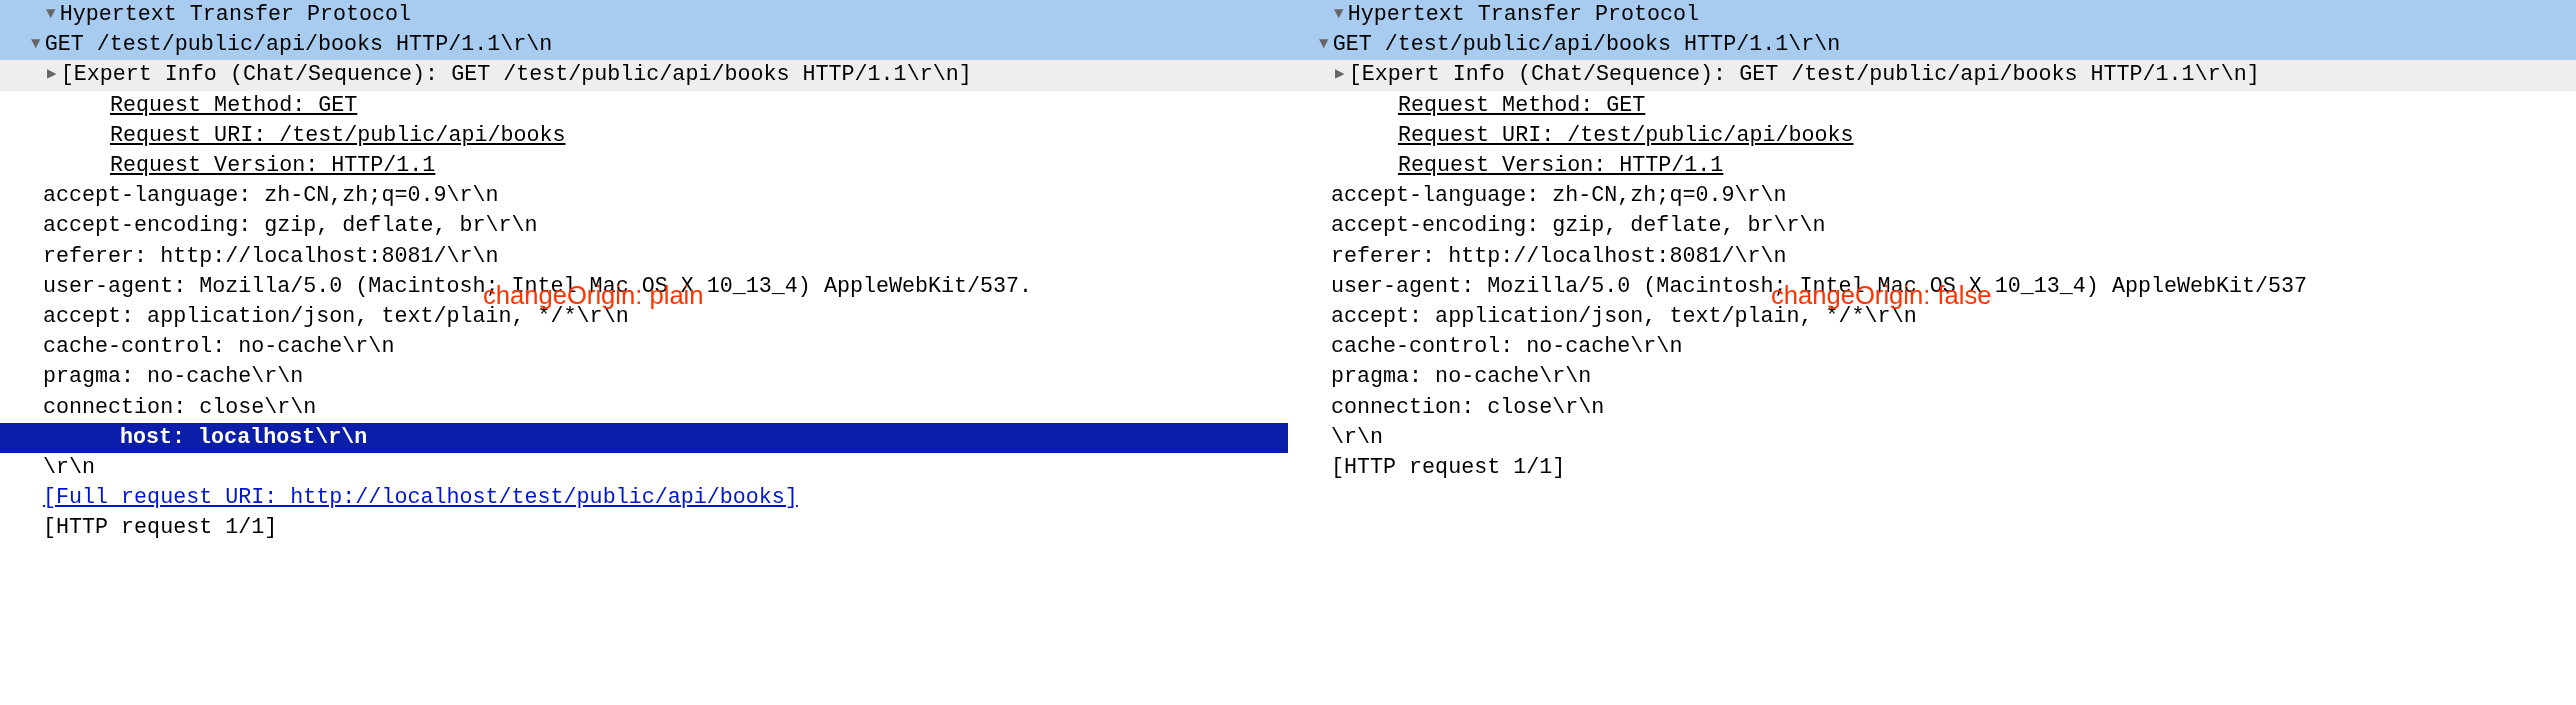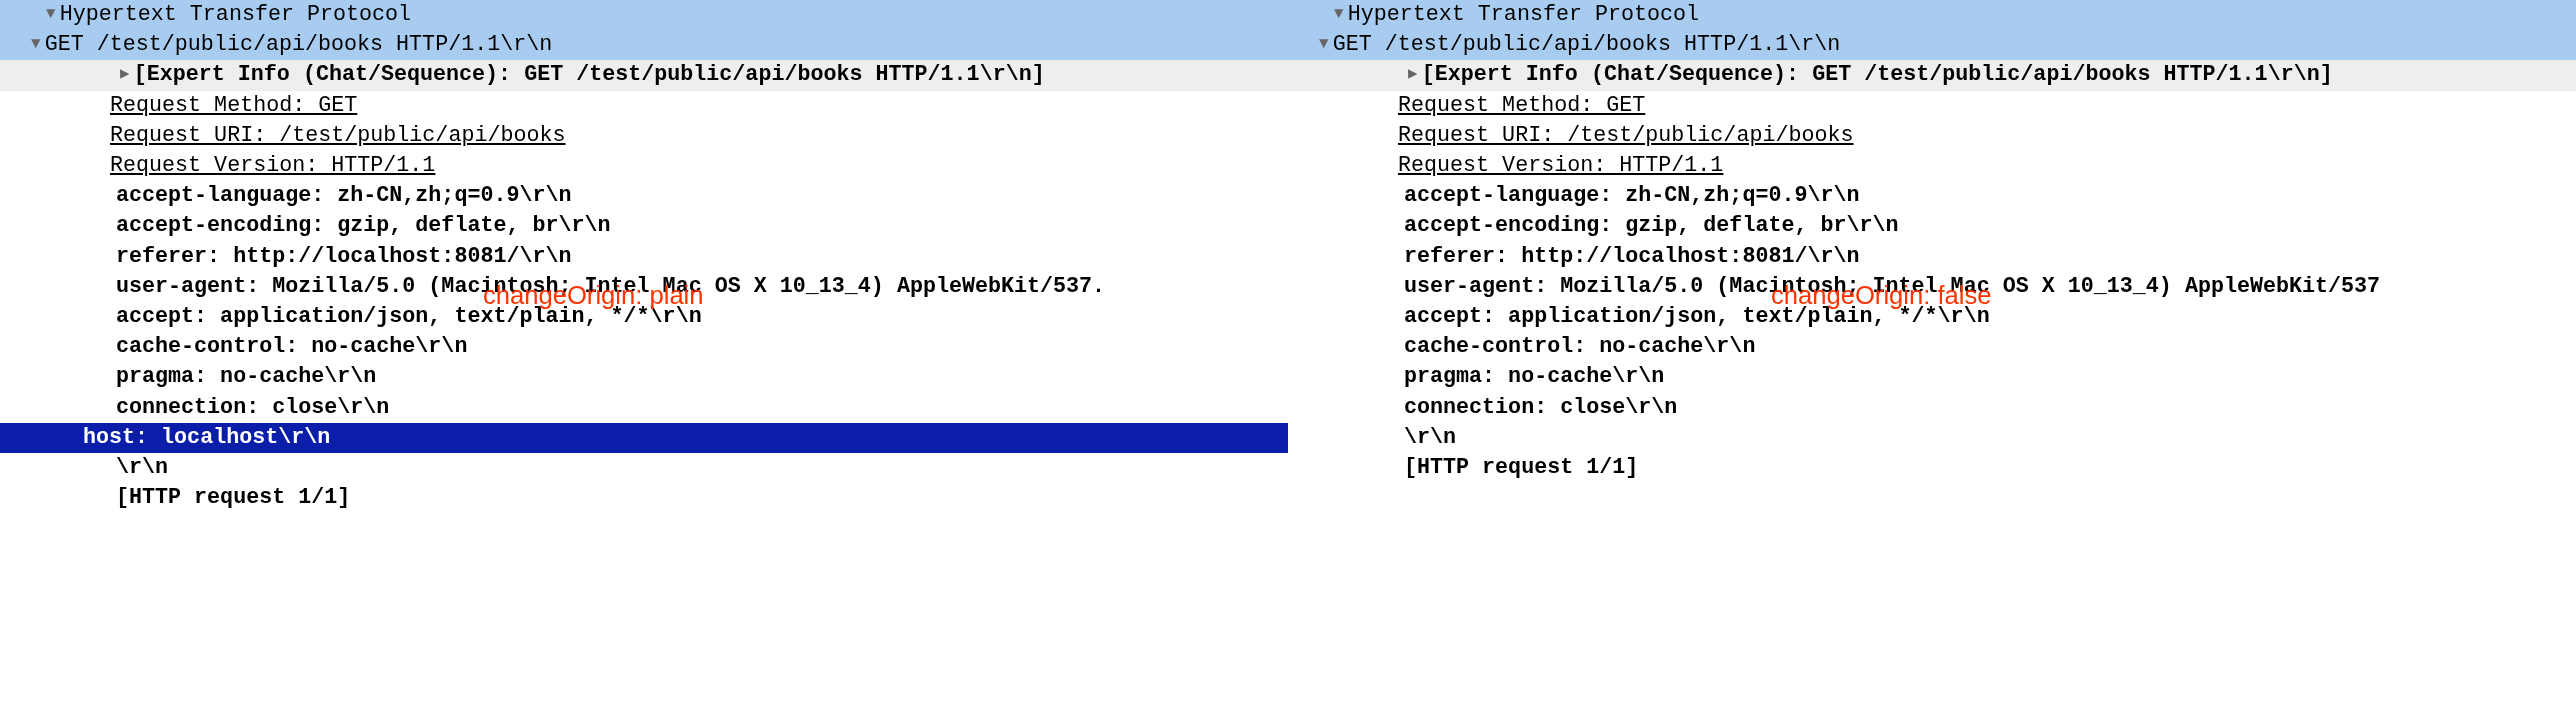--- a/index.html
+++ b/index.html
@@ -28,21 +28,21 @@
       width: 17.7px;
       text-align: center;
       color: #666;
       font-size: 15.8px;
       vertical-align: middle;
     }
     .tri-down::before { content: "▼"; }
     .tri-right::before { content: "▶"; }
     .indent0 { padding-left: 42px; }
     .indent1 { padding-left: 27px; }
-    .indent2 { padding-left: 116px; font-weight: bold; }
+    .indent2 { padding-left: 43px; }
     .indent3 { padding-left: 110px; text-decoration: underline; }
     .hl-lightblue {
       background: #a8ccf0;
     }
     .hl-gray {
       background: #eeeeee;
     }
     .hl-darkblue {
       background: #0a1eaa;
       color: #fff;
@@ -78,22 +78,23 @@
   <div class="row indent3"><span>Request URI: /test/public/api/books</span></div>
   <div class="row indent3"><span>Request Version: HTTP/1.1</span></div>
   <div class="row indent2"><span>accept-language: zh-CN,zh;q=0.9\r\n</span></div>
   <div class="row indent2"><span>accept-encoding: gzip, deflate, br\r\n</span></div>
   <div class="row indent2"><span>referer: http://localhost:8081/\r\n</span></div>
   <div class="row indent2"><span>user-agent: Mozilla/5.0 (Macintosh; Intel Mac OS X 10_13_4) AppleWebKit/537.</span></div>
   <div class="row indent2"><span>accept: application/json, text/plain, */*\r\n</span></div>
   <div class="row indent2"><span>cache-control: no-cache\r\n</span></div>
   <div class="row indent2"><span>pragma: no-cache\r\n</span></div>
   <div class="row indent2"><span>connection: close\r\n</span></div>
-  <div class="row hl-darkblue indent2" style="padding-left:0"><span style="padding-left:83px">host: localhost\r\n</span></div>
+  <div class="row hl-darkblue indent2" style="padding-left:0"><span style="padding-left:120px">host: localhost\r\n</span></div>
   <div class="row indent2"><span>\r\n</span></div>
+  <div class="row indent2"><span class="link">[Full request URI: http://localhost/test/public/api/books]</span></div>
   <div class="row indent2"><span>[HTTP request 1/1]</span></div>
   <div class="annotation">changeOrigin: plain</div>
 </div>
 
 <div class="panel">
   <div class="row hl-lightblue indent0">
     <span class="tri tri-down"></span><span>Hypertext Transfer Protocol</span>
   </div>
   <div class="row hl-lightblue indent1">
     <span class="tri tri-down"></span><span>GET /test/public/api/books HTTP/1.1\r\n</span>

